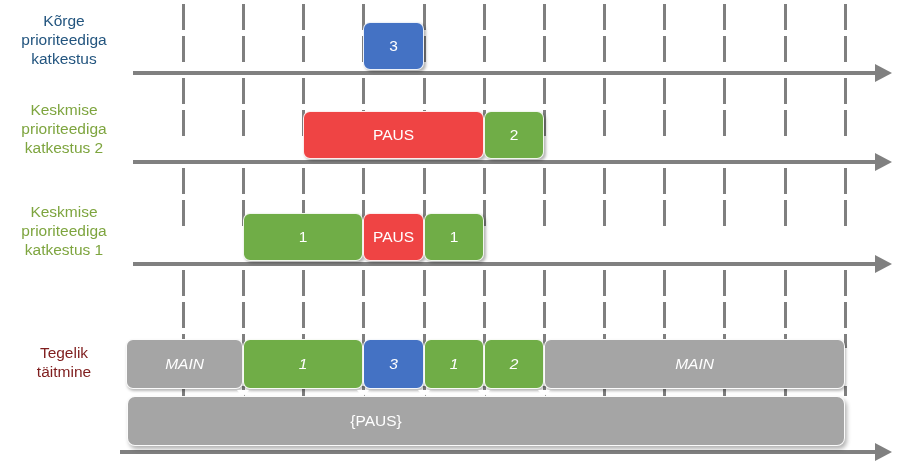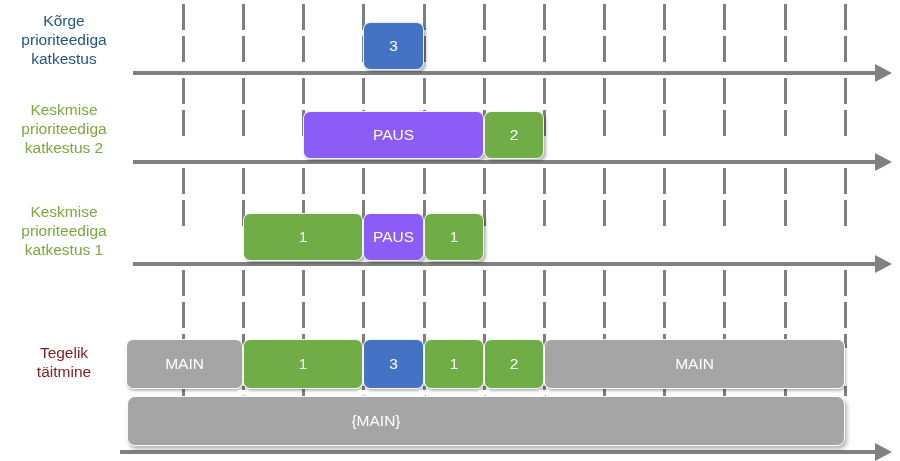--- a/index.html
+++ b/index.html
@@ -58,35 +58,36 @@
     box-sizing: border-box;
     border-radius: 7px;
     display: flex;
     align-items: center;
     justify-content: center;
     color: #ffffff;
     font-size: 15.5px;
     border: 1.2px solid rgba(255,255,255,0.9);
     box-shadow: 2px 2px 3px rgba(0,0,0,0.30);
   }
-  .block.gray  { background: #8b5cf6; }
+  .block.gray  { background: #ef4444; }
   .block.green { background: #70AD47; }
   .block.blue  { background: #4472C4; }
 
   .seq-block {
     position: absolute;
     box-sizing: border-box;
     border-radius: 7px;
     display: flex;
     align-items: center;
     justify-content: center;
     color: #ffffff;
     font-size: 15.5px;
     border: 1.2px solid rgba(255,255,255,0.95);
     box-shadow: 1px 2px 3px rgba(0,0,0,0.28);
+    font-style: italic;
   }
   .seq-block.gray  { background: #A5A5A5; }
   .seq-block.green { background: #70AD47; }
   .seq-block.blue  { background: #4472C4; }
 
   .main-bar {
     position: absolute;
     box-sizing: border-box;
     background: #A5A5A5;
     border-radius: 8px;
@@ -297,16 +298,16 @@
       <div class="seq-block gray" style="left: 544px; width: 301px; top: 339px; height: 50px;">MAIN</div>
       <div class="notch" style="left: 237px; top: 390px;"></div>
       <div class="notch" style="left: 357px; top: 390px;"></div>
       <div class="notch" style="left: 418px; top: 390px;"></div>
       <div class="notch" style="left: 478px; top: 390px;"></div>
       <div class="notch" style="left: 538px; top: 390px;"></div>
     </div>
 
 
   <div class="main-bar" id="main-bar" style="top: 396px; height: 50px; left: 127px; width: 718px;">
-    <span class="main-bar-text" style="transform: translateX(-110px);">{MAIN}</span>
+    <span class="main-bar-text" style="transform: translateX(-110px);">{PAUS}</span>
   </div>
 
 </div>
 
 </body></html>

